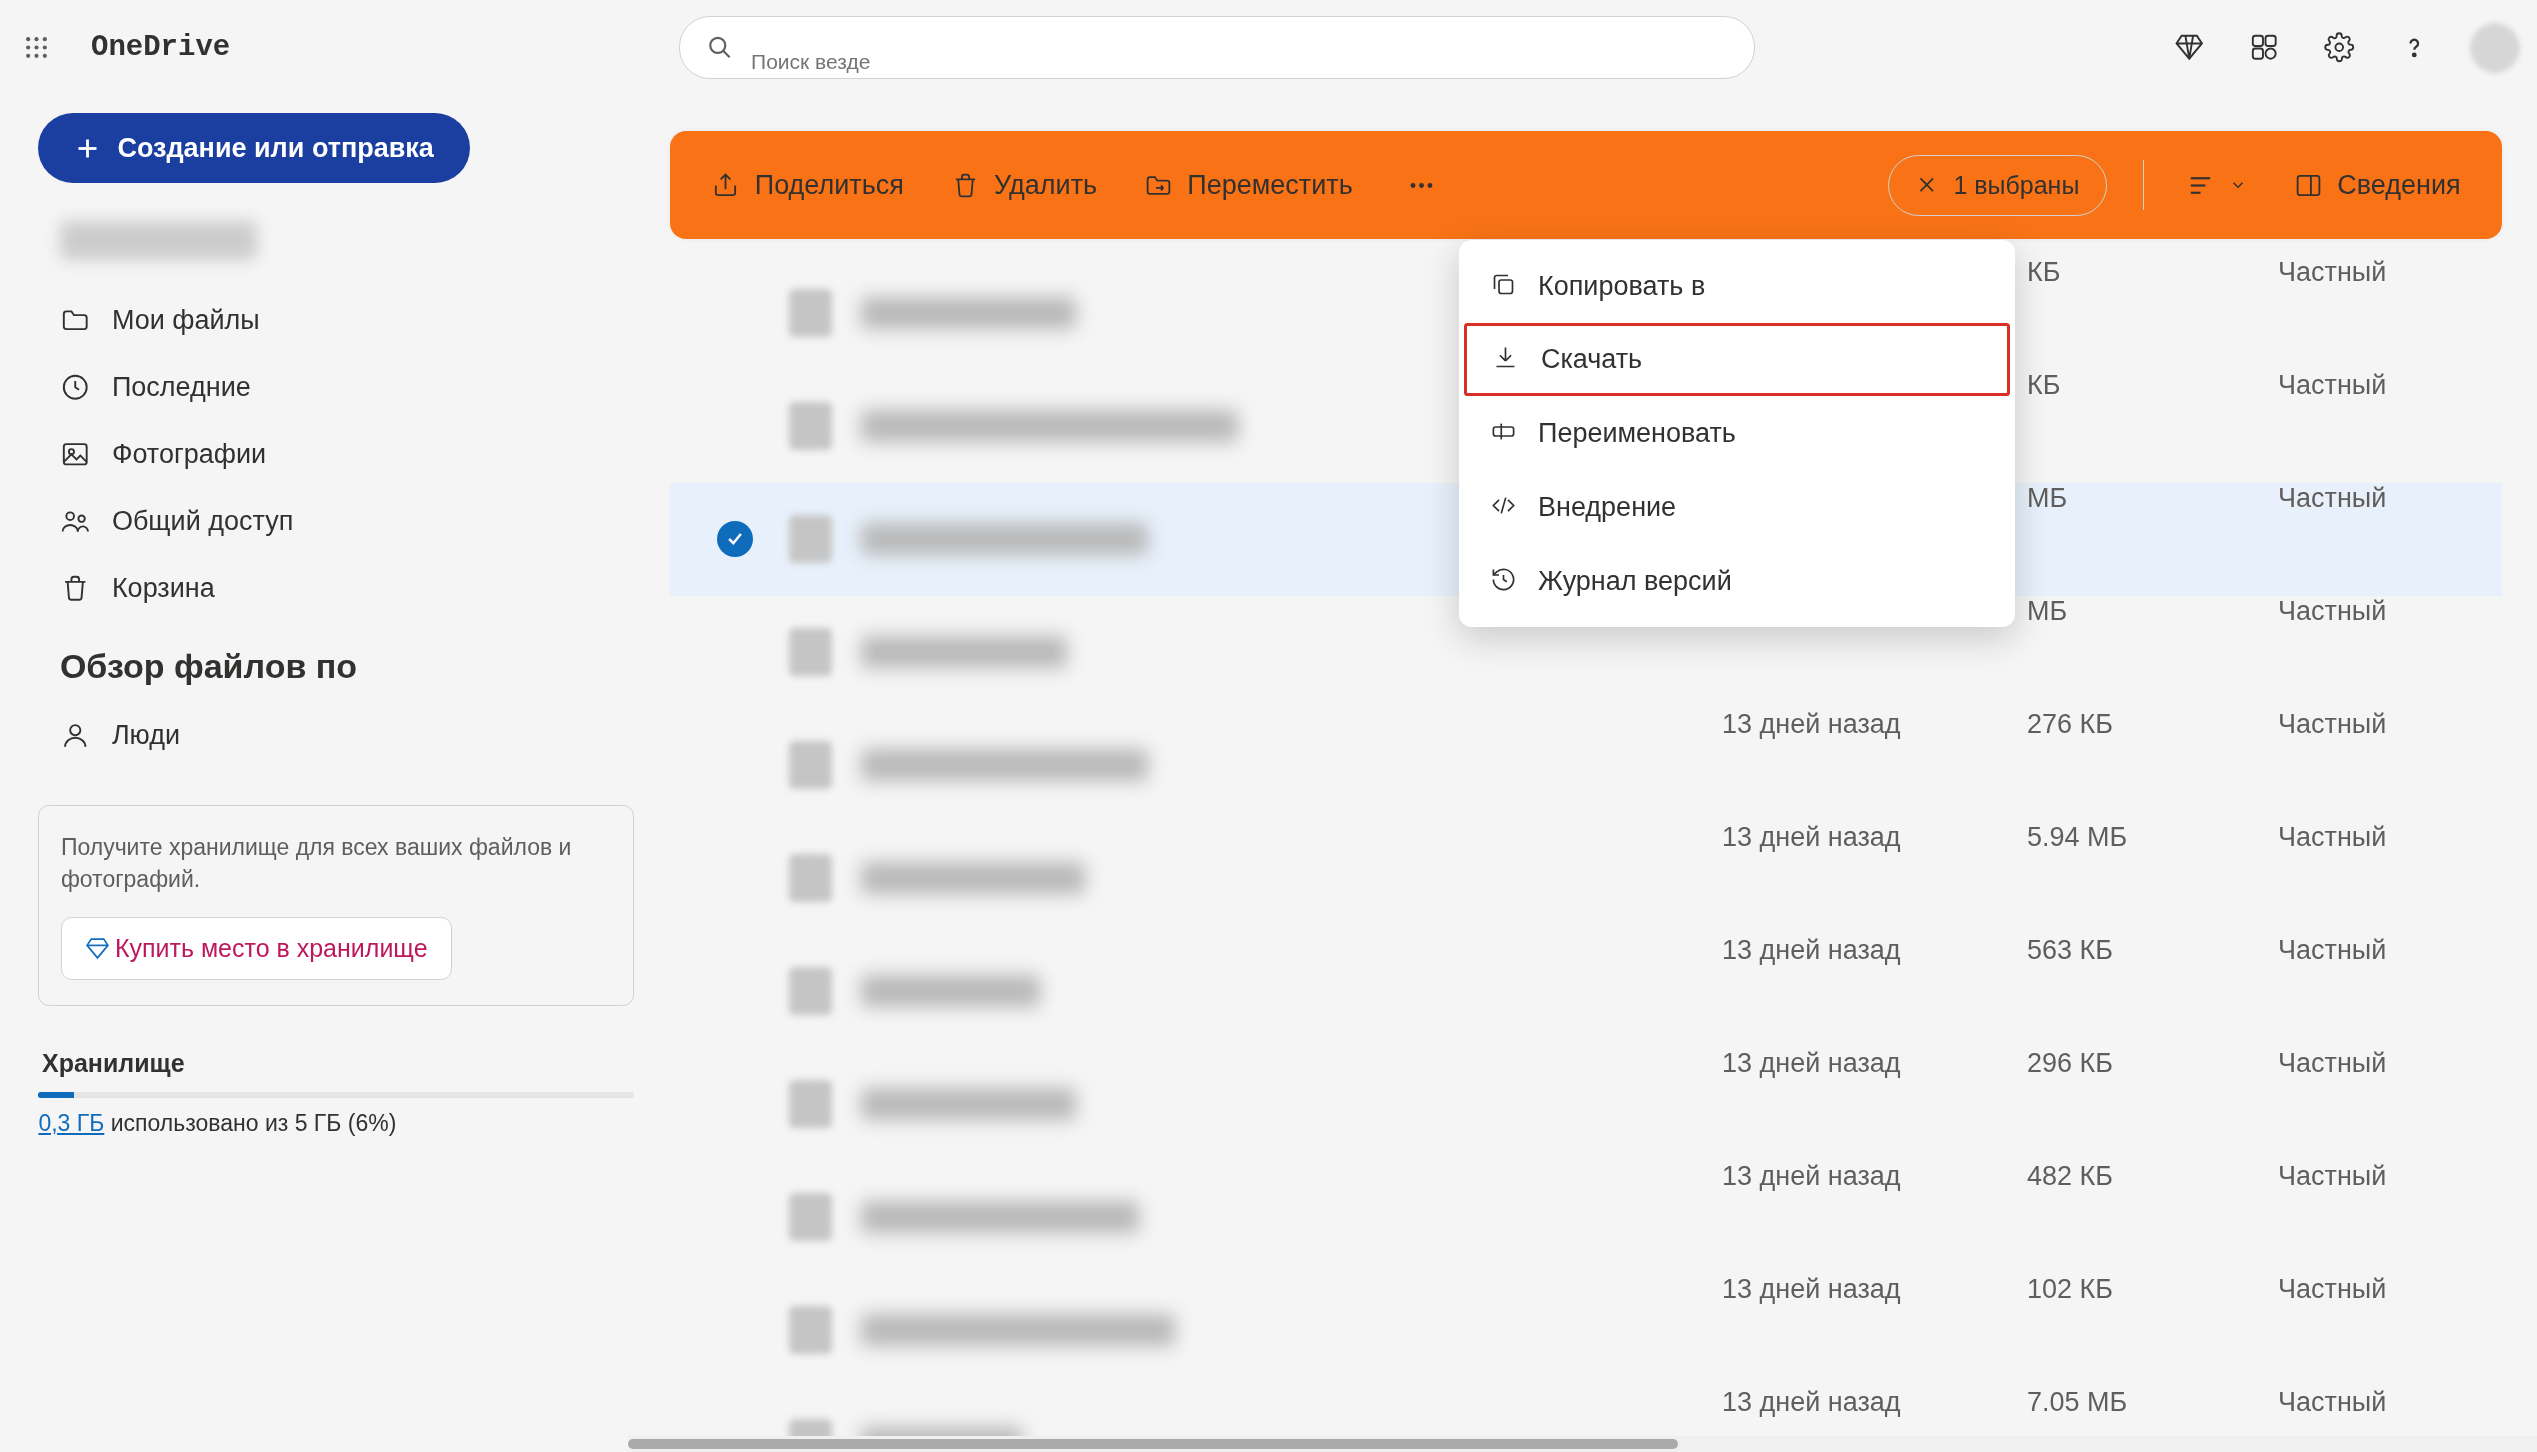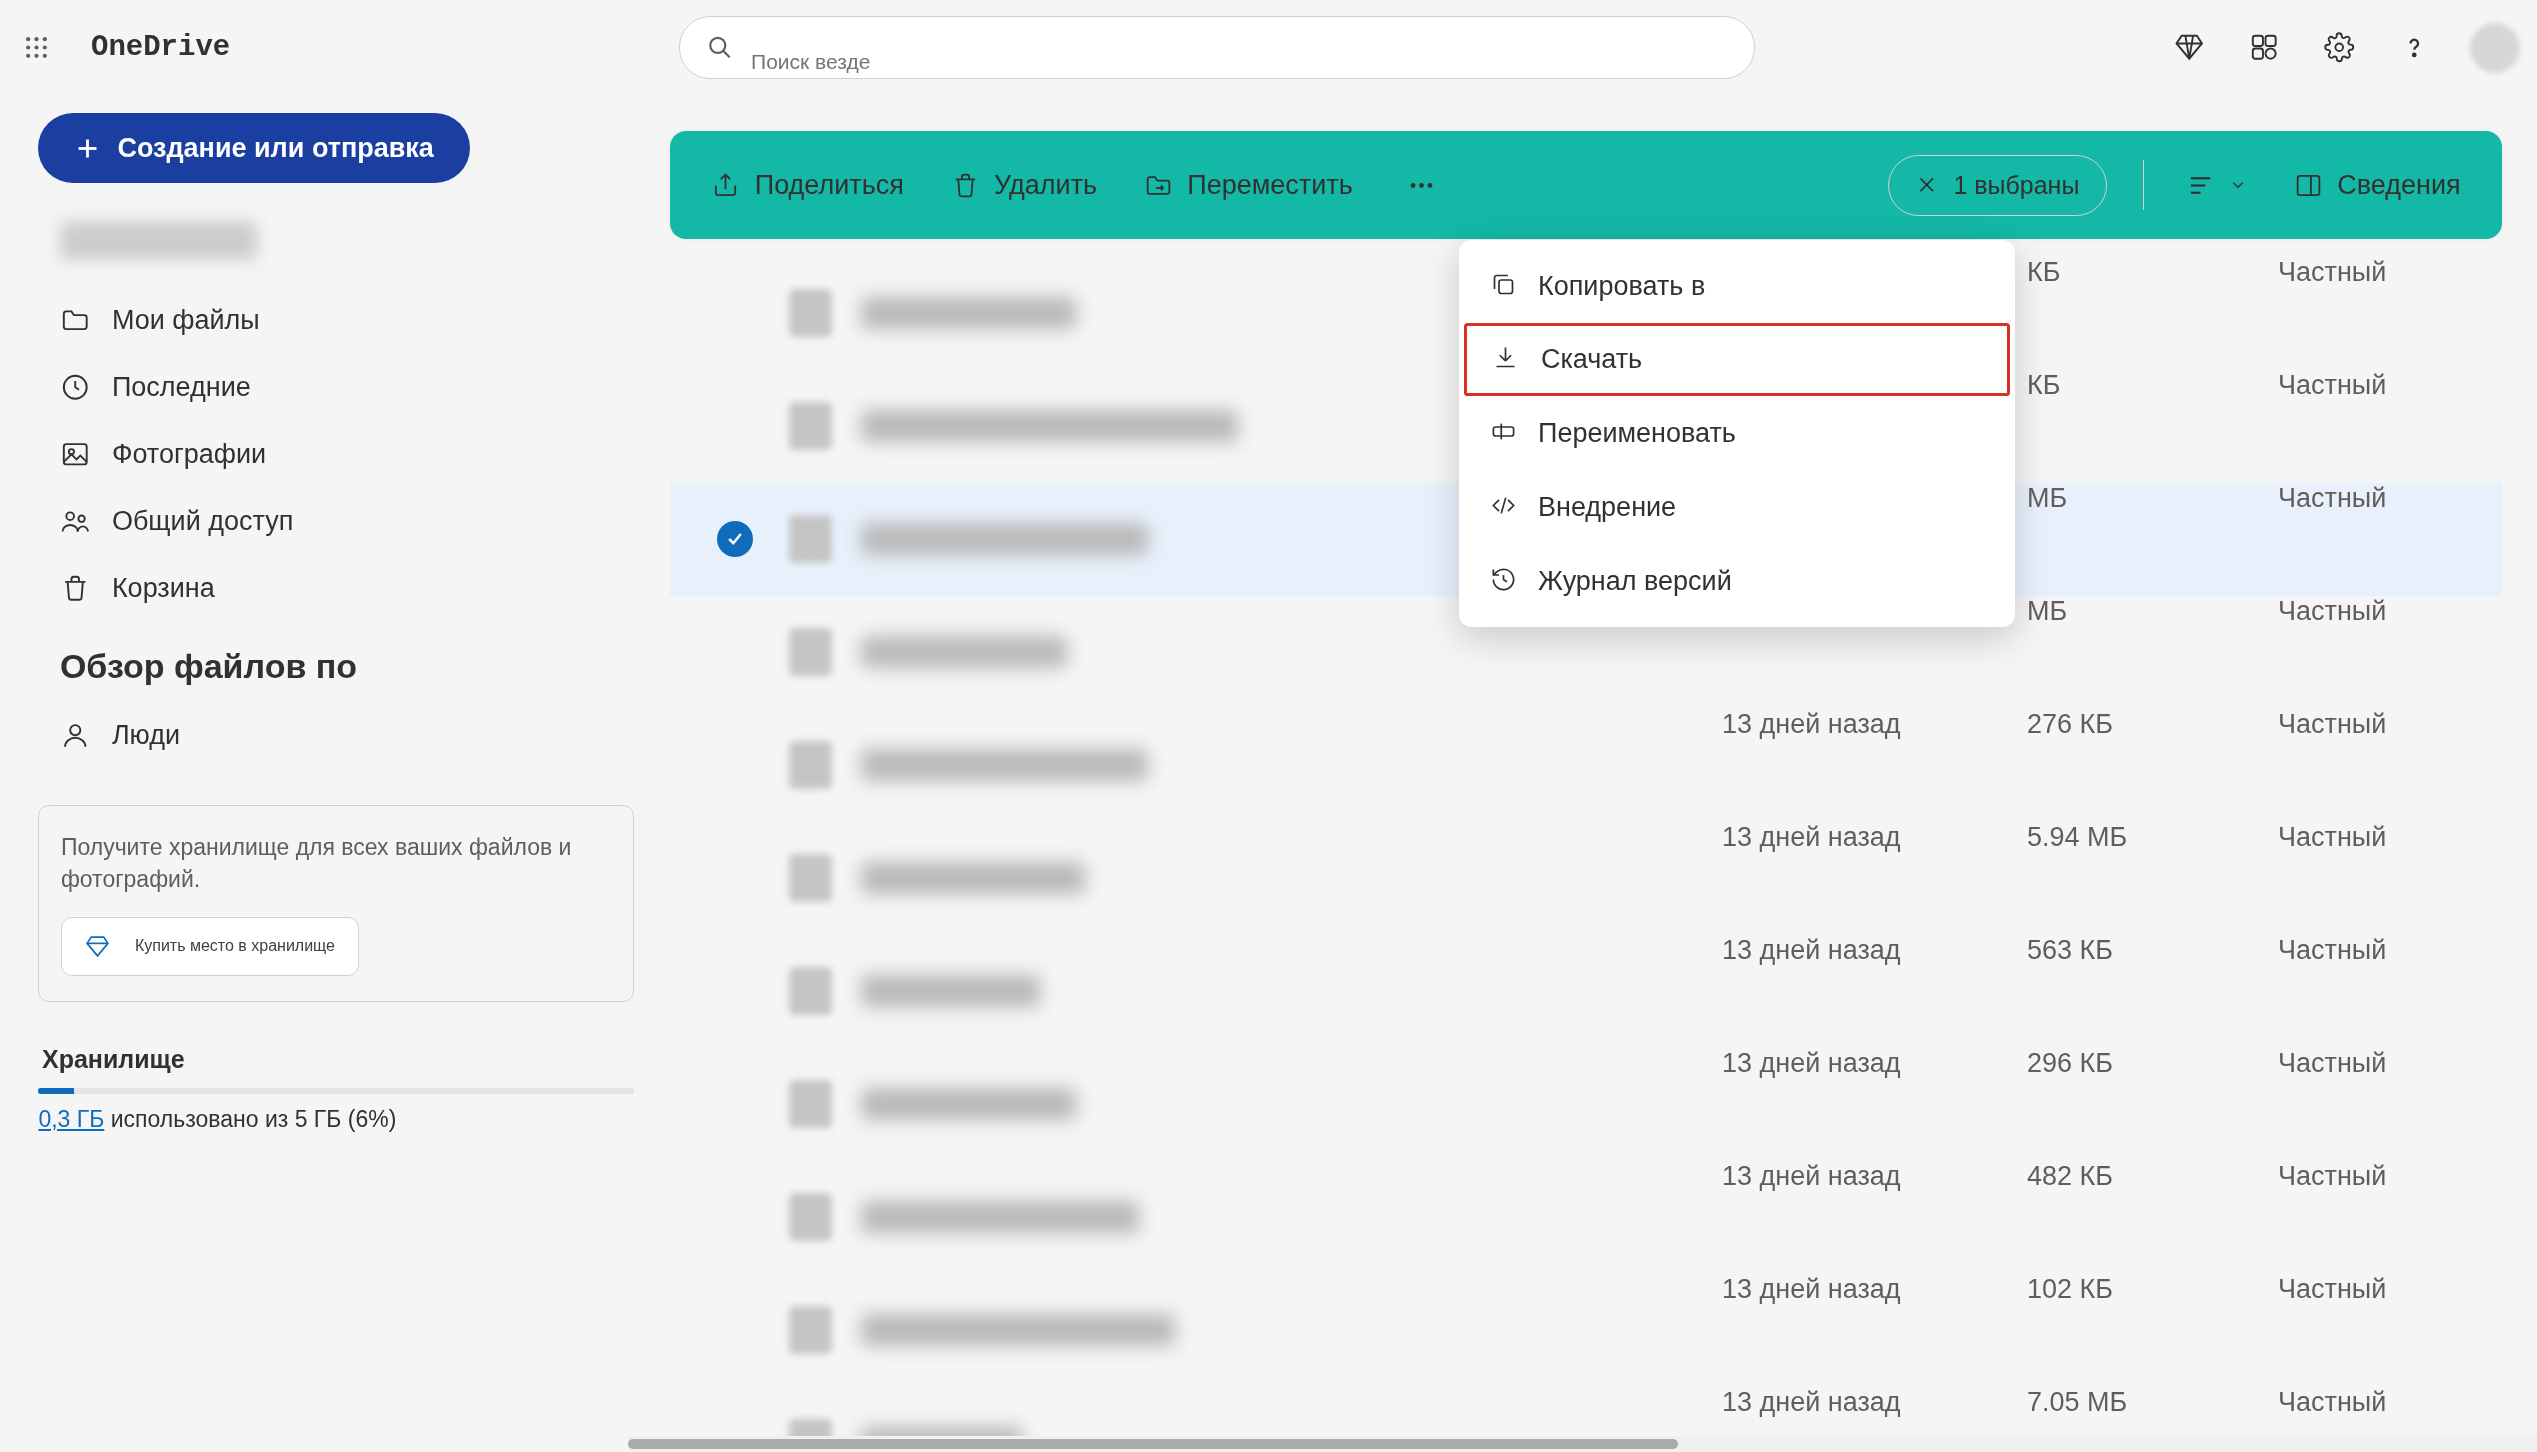--- a/index.html
+++ b/index.html
@@ -49,34 +49,34 @@
   padding: 18px 21.5px; font-size: 27px;
   cursor: pointer; border-radius: 7.2px;
 }
 .section-title { font-size: 34px; font-weight: 600; padding: 25px 21.5px 16px; }
 .promo {
   border: 0.9px solid #d1d1d1; border-radius: 10.8px;
   padding: 25px 21.5px; margin: 36px 0 27px 0;
 }
 .promo-text { font-size: 23px; color: #605e5c; line-height: 1.4; margin-bottom: 21.5px; }
 .buy-btn {
-  display: flex; align-items: center; gap: 25px;
+  display: flex; align-items: center; gap: 5px;
   border: 0.9px solid #d1d1d1; border-radius: 10.8px;
-  padding: 16px 23px; font-size: 16px; color: #404040;
+  padding: 16px 23px; font-size: 25px; color: #be185d;
   background: #fff; cursor: pointer; font-weight: 500;
 }
 .storage-title { font-size: 25px; font-weight: 600; margin: 16px 0 14.4px 3.6px; }
 .storage-bar { height: 5.4px; width: 100%; background: #e5e5e5; border-radius: 2.7px; overflow: hidden; margin-bottom: 12.6px; }
 .storage-fill { height: 100%; background: #0f6cbd; width: 6%; }
 .storage-text { font-size: 23px; }
 .storage-text a { color: #0f6cbd; }
 .main { flex: 1; padding: 36px 36px 0 18px; min-width: 0; }
 .toolbar {
   display: flex; align-items: center;
-  background: #14b8a6; border-radius: 16px;
+  background: #f97316; border-radius: 16px;
   height: 108px; padding: 0 36px;
   box-shadow: 0 0 5.4px rgba(0,0,0,0.06);
   gap: 36px; position: relative;
 }
 .tb-btn { display: flex; align-items: center; gap: 14.4px; font-size: 27px; cursor: pointer; padding: 9px 5.4px; }
 .tb-icon-btn { width: 54px; height: 54px; display: flex; align-items: center; justify-content: center; cursor: pointer; border-radius: 9px; }
 .tb-spacer { flex: 1; }
 .selected-pill {
   display: flex; align-items: center; gap: 16px;
   border: 0.9px solid #d1d1d1; border-radius: 36px;

